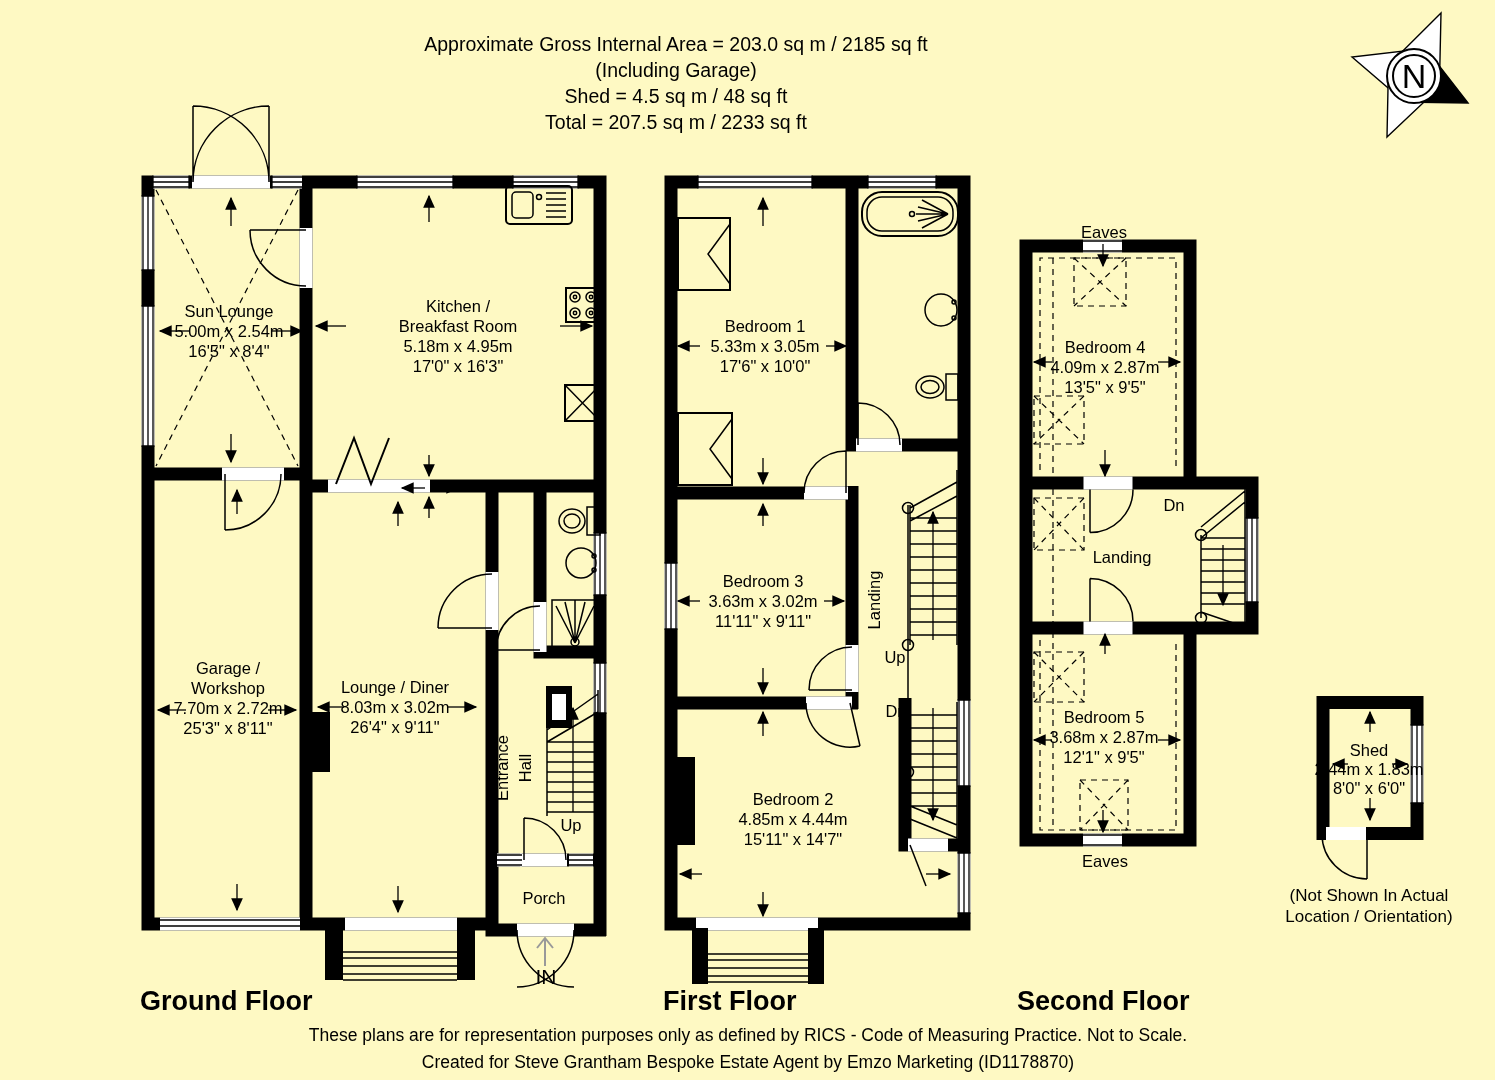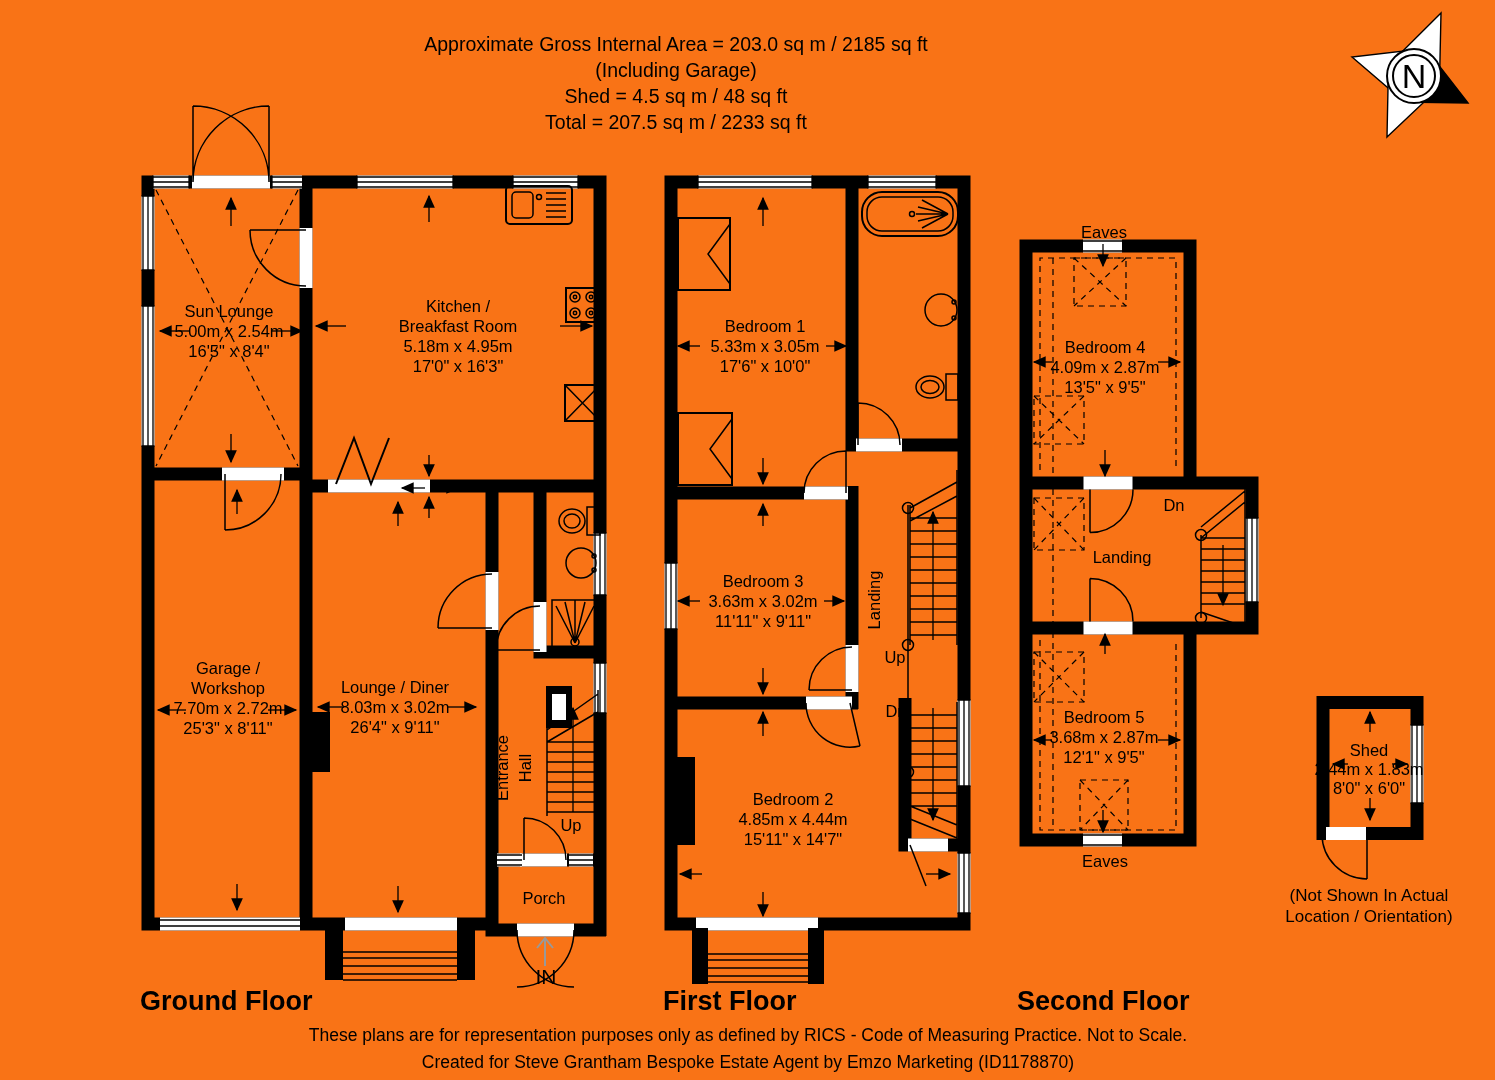--- a/index.html
+++ b/index.html
@@ -1,16 +1,16 @@
 <!DOCTYPE html>
 <html><head>
 <meta charset="utf-8">
 <style>
   html,body{margin:0;padding:0;background:#ffffff;}
-  .page{position:relative;width:1495px;height:1080px;background:#f97316;overflow:hidden;}
+  .page{position:relative;width:1495px;height:1080px;background:#fef9c3;overflow:hidden;}
   svg{display:block;}
   text{font-family:"Liberation Sans","DejaVu Sans",sans-serif;fill:#000;}
   .room{font-size:16.5px;}
   .small{font-size:16.5px;}
   .in-big{font-size:21px;}
   .floor-title{font-size:27px;font-weight:bold;}
   .footer-text{font-size:17.5px;}
   .header-text{font-size:19.5px;}
   .note-text{font-size:17px;}
   .compass-n{font-size:34px;}

